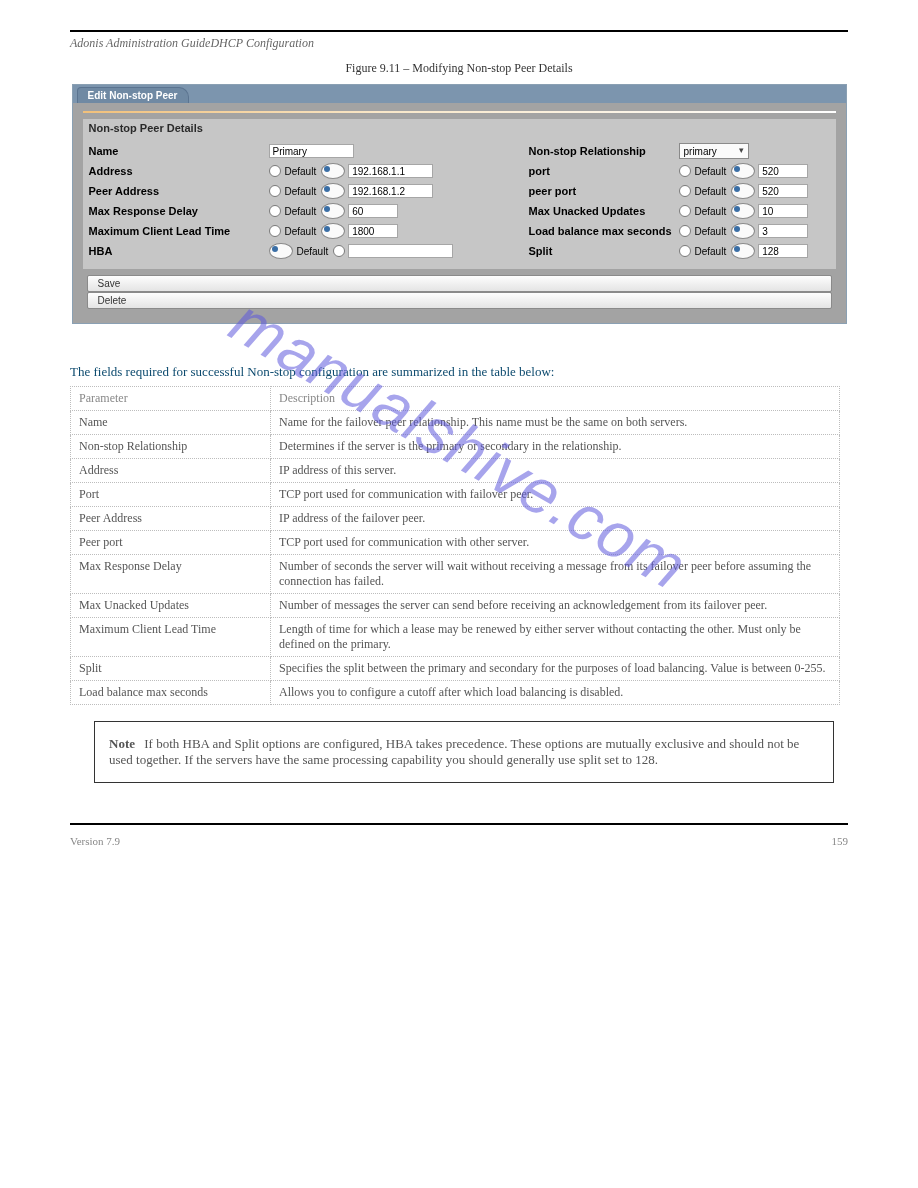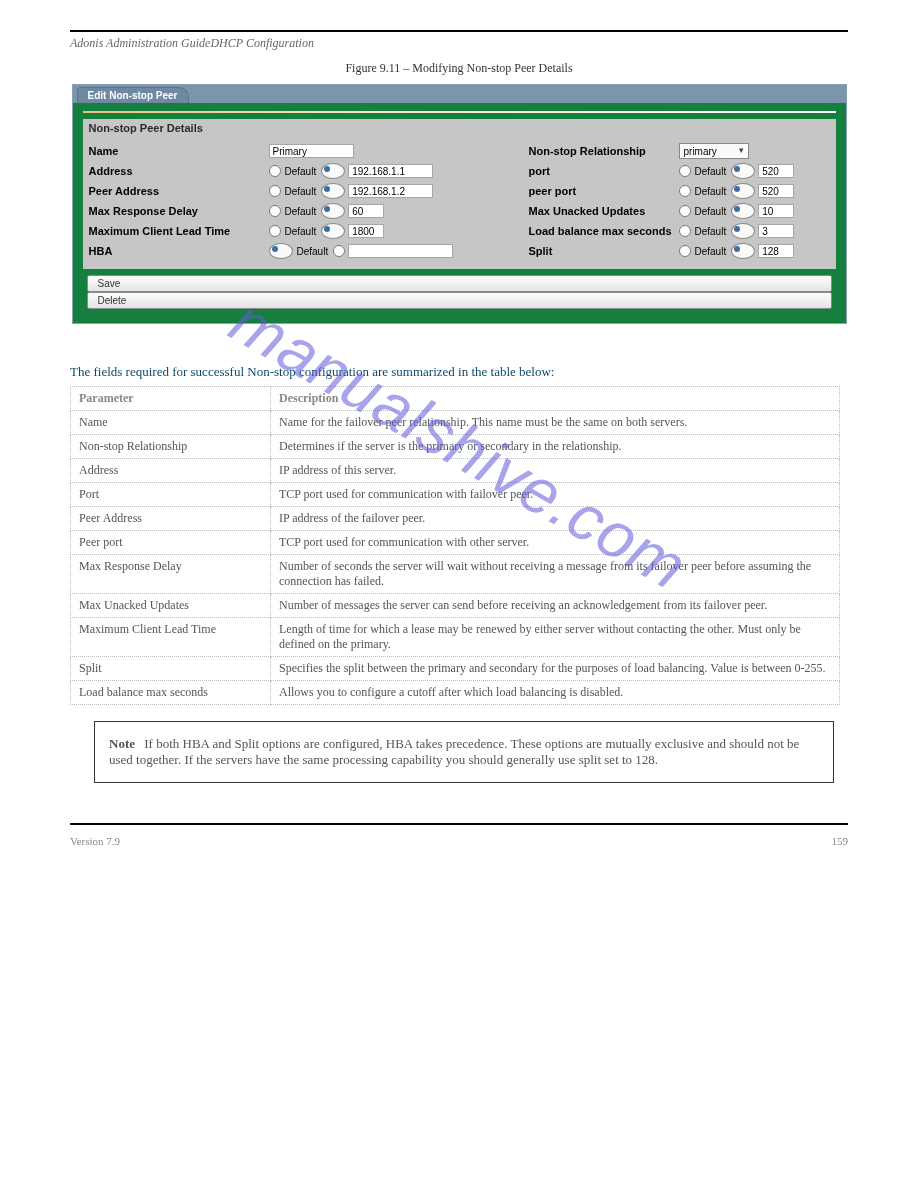--- a/index.html
+++ b/index.html
@@ -34,21 +34,21 @@
   .figure-caption {
     text-align: center;
     margin: 10px 0 8px 0;
     font-size: 12px;
   }
   
   .panel {
     margin: 0 auto;
     width: 775px;
     border: 1px solid #8aa0b3;
-    background: #15803d;
+    background: #a3a3a3;
     box-sizing: border-box;
     padding: 0 0 6px 0;
     position: relative;
   }
   .panel-tabbar {
     background: #7c95ae;
     height: 18px;
     display: flex;
     align-items: flex-end;
   }
@@ -91,21 +91,21 @@
   }
   .radio.sel::after {
     content: ""; position: absolute; left: 2px; top: 2px; width: 6px; height: 6px;
     border-radius: 50%; background: #3a6ea5;
   }
   .deflabel { font-size: 10px; margin: 0 2px 0 1px; }
   .txt {
     font: 10px Arial, sans-serif; padding: 1px 3px; height: 14px;
     border: 1px solid #a6a6a6; background: #fff; box-sizing: border-box;
   }
-  .txt-s { width: 36px; }
+  .txt-s { width: 50px; }
   .txt-m { width: 85px; }
   .txt-b { width: 105px; }
   .sel {
     font: 10px Arial, sans-serif; height: 16px; border: 1px solid #8a8a8a;
     background: #fafafa; padding: 0 18px 0 4px; position: relative; display: inline-flex;
     align-items: center; box-sizing: border-box;
   }
   .sel::after {
     content: "▾"; position: absolute; right: 4px; top: 1px; font-size: 9px; color: #444;
   }
@@ -140,21 +140,21 @@
     font-size: 12px;
     color: #555;
   }
   .tbl th, .tbl td {
     border: 1px dotted #bdbdbd;
     padding: 4px 8px;
     text-align: left;
     vertical-align: top;
   }
   .tbl th {
-    font-weight: bold;
+    font-weight: normal;
     color: #888;
     background: #fff;
   }
   .col1 { width: 200px; }
   
   .notebox {
     border: 1px solid #333;
     margin: 16px 0 0 24px;
     width: 740px;
     padding: 14px 14px;

